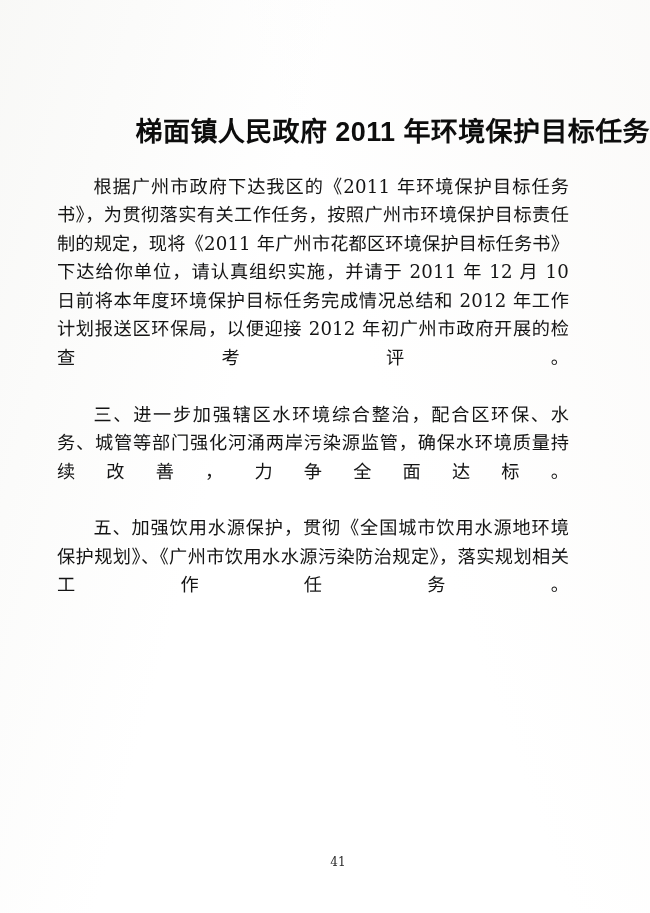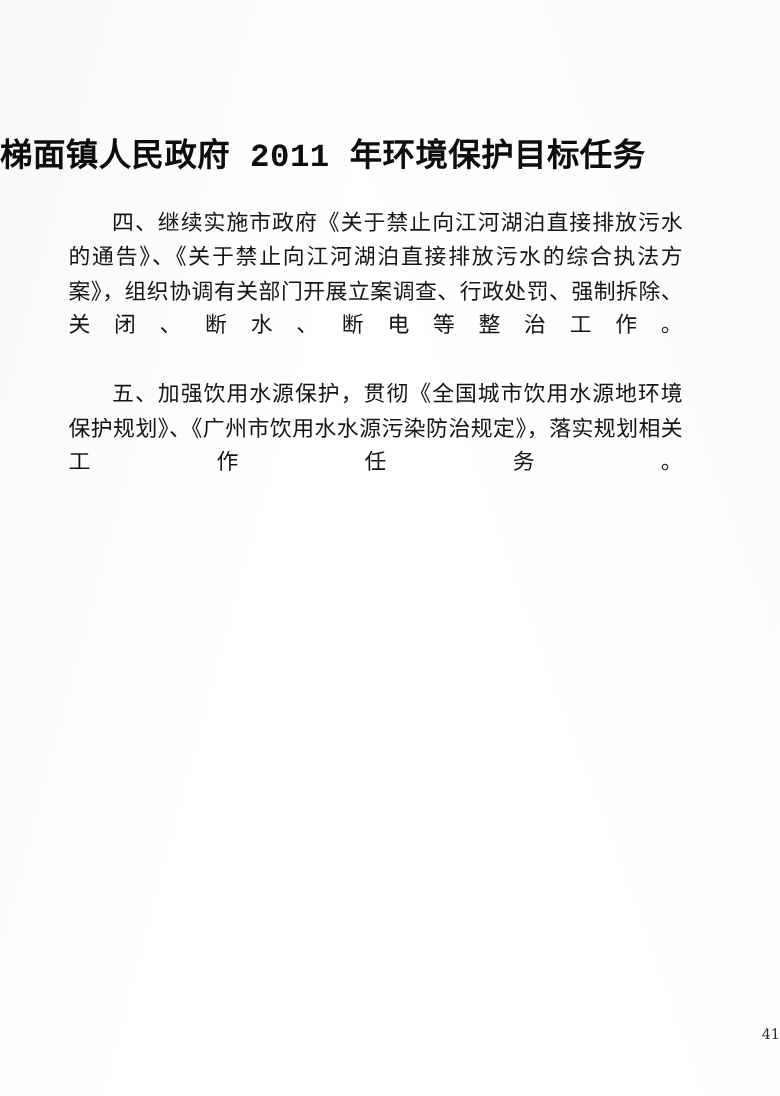--- a/index.html
+++ b/index.html
@@ -34,22 +34,22 @@
   .content {
     position: relative;
     z-index: 1;
   }
 
   .doc-title {
     position: absolute;
     left: 0;
     right: 0;
     top: 97px;
-    text-align: left;
-    font-family: Liberation Mono, monospace;
+    text-align: right;
+    font-family: Liberation Sans, sans-serif;
     font-weight: 700;
     font-size: 27px;
     line-height: 34px;
     letter-spacing: 0.4px;
     color: #0d0d0d;
     white-space: nowrap;
   }
 
   .body-block {
     position: absolute;
@@ -76,42 +76,43 @@
     content: "";
     display: inline-block;
     width: 100%;
   }
 
   .page-number {
     position: absolute;
     left: 0;
     right: 0;
     top: 855px;
-    text-align: right;
+    text-align: center;
     font-family: "DejaVu Serif", "Liberation Serif", serif;
     font-size: 12px;
     line-height: 14px;
     color: #2a2a2a;
     margin-left: 26px;
   }
 </style>
 </head>
 <body>
 
 <div class="page">
   <div class="content">
 
     <h1 class="doc-title">梯面镇人民政府 2011 年环境保护目标任务</h1>
 
     <div class="body-block">
+      <p class="para">根据广州市政府下达我区的《2011 年环境保护目标任务书》，为贯彻落实有关工作任务，按照广州市环境保护目标责任制的规定，现将《2011 年广州市花都区环境保护目标任务书》下达给你单位，请认真组织实施，并请于 2011 年 12 月 10 日前将本年度环境保护目标任务完成情况总结和 2012 年工作计划报送区环保局，以便迎接 2012 年初广州市政府开展的检查考评。</p>
 
 
 
+      <p class="para">三、进一步加强辖区水环境综合整治，配合区环保、水务、城管等部门强化河涌两岸污染源监管，确保水环境质量持续改善，力争全面达标。</p>
 
-      <p class="para">四、继续实施市政府《关于禁止向江河湖泊直接排放污水的通告》、《关于禁止向江河湖泊直接排放污水的综合执法方案》，组织协调有关部门开展立案调查、行政处罚、强制拆除、关闭、断水、断电等整治工作。</p>
 
       <p class="para">五、加强饮用水源保护，贯彻《全国城市饮用水源地环境保护规划》、《广州市饮用水水源污染防治规定》，落实规划相关工作任务。</p>
     </div>
 
     <div class="page-number">41</div>
 
   </div>
 </div>
 
 </body></html>

